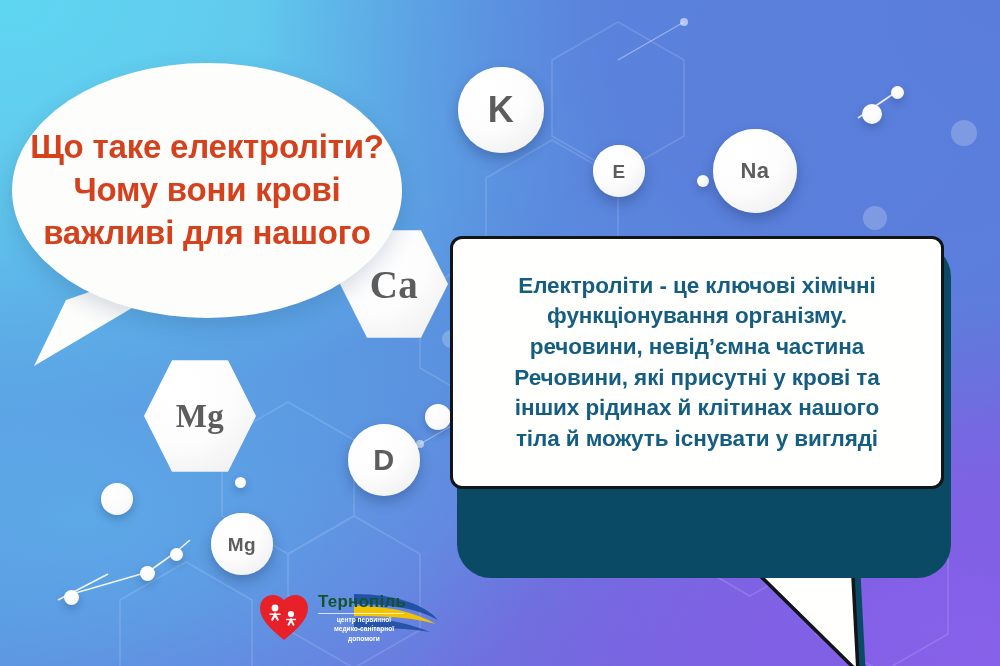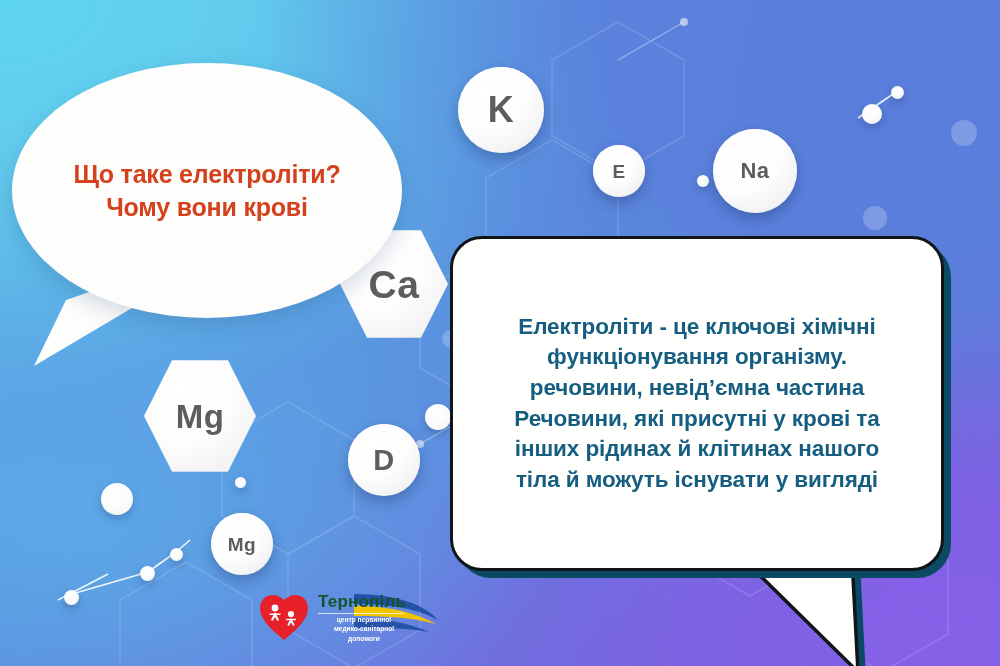--- a/index.html
+++ b/index.html
@@ -61,20 +61,21 @@
     box-shadow: 0 6px 13px rgba(20,40,80,0.30), inset 0 1px 2px rgba(255,255,255,0.95);
     line-height: 1;
     letter-spacing: 0.5px;
   }
   .token.circle { border-radius: 50%; }
   .token.hex {
     clip-path: polygon(25% 2%, 75% 2%, 100% 50%, 75% 98%, 25% 98%, 0% 50%);
     box-shadow: none;
     filter: drop-shadow(0 7px 9px rgba(20,40,80,0.30));
     border-radius: 10px;
+    font-family: Liberation Serif, serif;
   }
   .plain-dot {
     position: absolute;
     border-radius: 50%;
     background: radial-gradient(120% 120% at 33% 28%, #ffffff 0%, #fbfbfb 45%, #eceaea 100%);
     box-shadow: 0 4px 8px rgba(20,40,80,0.26);
   }
   .ghost-dot {
     position: absolute;
     border-radius: 50%;
@@ -99,21 +100,21 @@
     position: absolute;
     left: 28px;
     top: 280px;
     width: 120px;
     height: 90px;
   }
   .bl-text {
     text-align: center;
     color: #d4411c;
     font-weight: bold;
-    font-size: 25px;
+    font-size: 33px;
     line-height: 1.30;
     padding: 0 28px;
     letter-spacing: -0.2px;
   }
   .bl-text div { white-space: nowrap; }
 
   
   #bubble-right-shadow {
     position: absolute;
     left: 457px;
@@ -121,24 +122,24 @@
     width: 494px;
     height: 335px;
     background: #0b4a64;
     border-radius: 34px;
   }
   #bubble-right {
     position: absolute;
     left: 450px;
     top: 236px;
     width: 494px;
-    height: 335px;
+    height: 253px;
     background: #fffffd;
     border: 3.5px solid #111418;
-    border-radius: 32px;
+    border-radius: 12px;
     box-sizing: border-box;
     display: flex;
     align-items: center;
     justify-content: center;
   }
   #bubble-right-tail {
     position: absolute;
     left: 740px;
     top: 520px;
     width: 200px;
@@ -262,20 +263,21 @@
 
   <div class="token circle" style="left:211px;top:513px;width:62px;height:62px;font-size:19px;">Mg</div>
 
   <svg id="bubble-left-tail" viewBox="0 0 120 90">
     <path d="M 96 0 L 104 28 L 6 86 L 38 20 Z" fill="#fdfdfb"></path>
   </svg>
   <div id="bubble-left">
     <div class="bl-text">
       <div>Що таке електроліти?</div>
       <div>Чому вони крові</div>
+      <div>важливі для нашого</div>
     </div>
   </div>
 
   <svg id="bubble-right-tail" viewBox="0 0 200 160">
     <path d="M 8 6 L 118 6 L 126 158 L 0 36 Z" fill="#0b4a64"></path>
     <path d="M 2 0 L 110 0 L 118 152 L -6 30 Z" fill="#fffffd" stroke="#111418" stroke-width="3.5"></path>
   </svg>
   <div id="bubble-right-shadow"></div>
   <div id="bubble-right">
     <div class="br-text">

